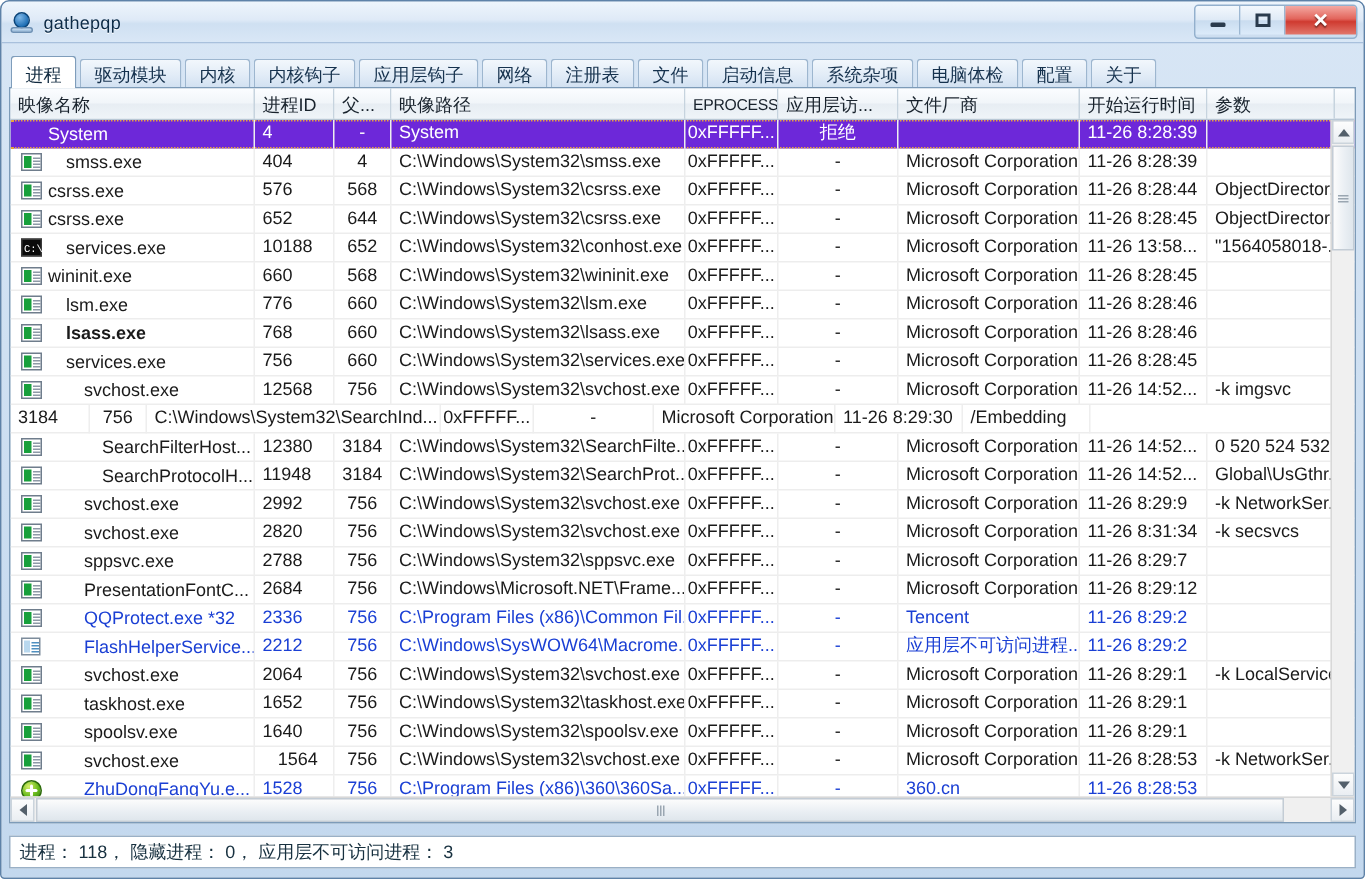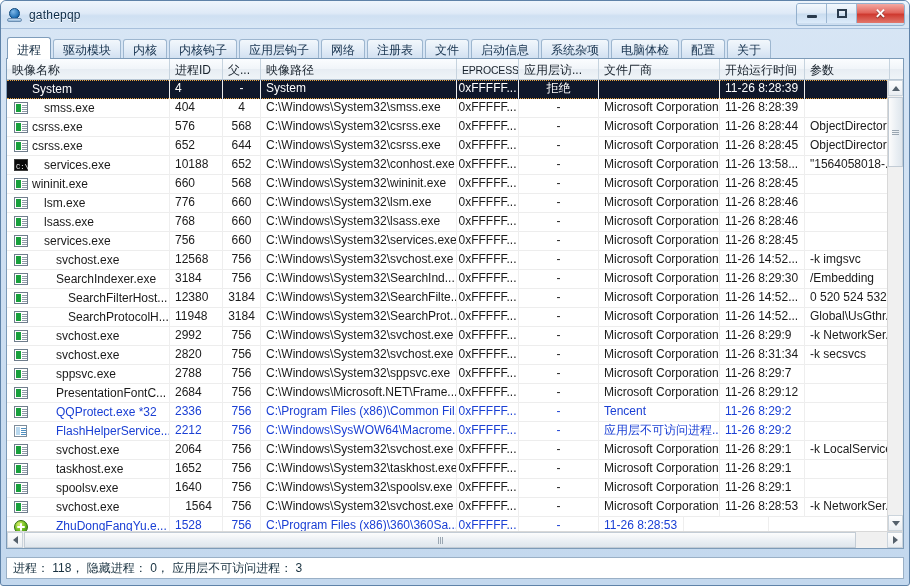--- a/index.html
+++ b/index.html
@@ -151,21 +151,21 @@
     position: absolute;
     top: 21px; left: 0; right: 0; bottom: 17px;
     overflow: hidden;
   }
   .row {
     display: flex; height: 19px; box-sizing: border-box;
     border-bottom: 1px solid #ededed;
     align-items: center;
   }
   .row.sel {
-    background: #0f172a;
+    background: #6d28d9;
     border-top: 1px dotted #e8a33d;
     border-bottom: 1px dotted #e8a33d;
     height: 19px;
   }
   .row.sel .cell { color: #ffffff; }
   .cell {
     font-size: 12px; color: #1a1a1a;
     padding-left: 5px;
     box-sizing: border-box;
     white-space: nowrap; overflow: hidden;
@@ -470,21 +470,21 @@
             <div class="cell" style="width: 53px;">776</div>
             <div class="cell ctr" style="width: 38px;">660</div>
             <div class="cell" style="width: 196px;">C:\Windows\System32\lsm.exe</div>
             <div class="cell ctr" style="width: 62px;">0xFFFFF...</div>
             <div class="cell ctr" style="width: 80px;">-</div>
             <div class="cell" style="width: 121px;">Microsoft Corporation</div>
             <div class="cell" style="width: 85px;">11-26 8:28:46</div>
             <div class="cell" style="width: 85px;"></div>
           </div>
           <div class="row">
-            <div class="cell c-name" style="width: 163px;">
+            <div class="cell c-name" style="width: 163px; font-weight: bold;">
               <span class="nm-icon">
                 <span class="ic-app" style="display: block;"></span>
               </span>
               <span class="nm-text" style="margin-left: 12px;">lsass.exe</span>
             </div>
             <div class="cell" style="width: 53px;">768</div>
             <div class="cell ctr" style="width: 38px;">660</div>
             <div class="cell" style="width: 196px;">C:\Windows\System32\lsass.exe</div>
             <div class="cell ctr" style="width: 62px;">0xFFFFF...</div>
             <div class="cell ctr" style="width: 80px;">-</div>
@@ -518,26 +518,20 @@
             <div class="cell" style="width: 53px;">12568</div>
             <div class="cell ctr" style="width: 38px;">756</div>
             <div class="cell" style="width: 196px;">C:\Windows\System32\svchost.exe</div>
             <div class="cell ctr" style="width: 62px;">0xFFFFF...</div>
             <div class="cell ctr" style="width: 80px;">-</div>
             <div class="cell" style="width: 121px;">Microsoft Corporation</div>
             <div class="cell" style="width: 85px;">11-26 14:52...</div>
             <div class="cell" style="width: 85px;">-k imgsvc</div>
           </div>
           <div class="row">
-            <div class="cell c-name" style="width: 163px;">
-              <span class="nm-icon">
-                <span class="ic-app" style="display: block;"></span>
-              </span>
-              <span class="nm-text" style="margin-left: 24px;">SearchIndexer.exe</span>
-            </div>
             <div class="cell" style="width: 53px;">3184</div>
             <div class="cell ctr" style="width: 38px;">756</div>
             <div class="cell" style="width: 196px;">C:\Windows\System32\SearchInd...</div>
             <div class="cell ctr" style="width: 62px;">0xFFFFF...</div>
             <div class="cell ctr" style="width: 80px;">-</div>
             <div class="cell" style="width: 121px;">Microsoft Corporation</div>
             <div class="cell" style="width: 85px;">11-26 8:29:30</div>
             <div class="cell" style="width: 85px;">/Embedding</div>
           </div>
           <div class="row">
@@ -737,20 +731,21 @@
               <span class="nm-icon">
                 <span class="ic-360" style="display: block;"></span>
               </span>
               <span class="nm-text" style="margin-left: 24px;">ZhuDongFangYu.e...</span>
             </div>
             <div class="cell blue" style="width: 53px;">1528</div>
             <div class="cell blue ctr" style="width: 38px;">756</div>
             <div class="cell blue" style="width: 196px;">C:\Program Files (x86)\360\360Sa...</div>
             <div class="cell blue ctr" style="width: 62px;">0xFFFFF...</div>
             <div class="cell blue ctr" style="width: 80px;">-</div>
+            <div class="cell blue" style="width: 121px;">360.cn</div>
             <div class="cell blue" style="width: 85px;">11-26 8:28:53</div>
             <div class="cell blue" style="width: 85px;"></div>
           </div>
         </div>
 
       <div class="vscroll">
         <div class="vs-btn">
             <div class="arw up"></div>
           </div>
         <div class="vs-thumb">

